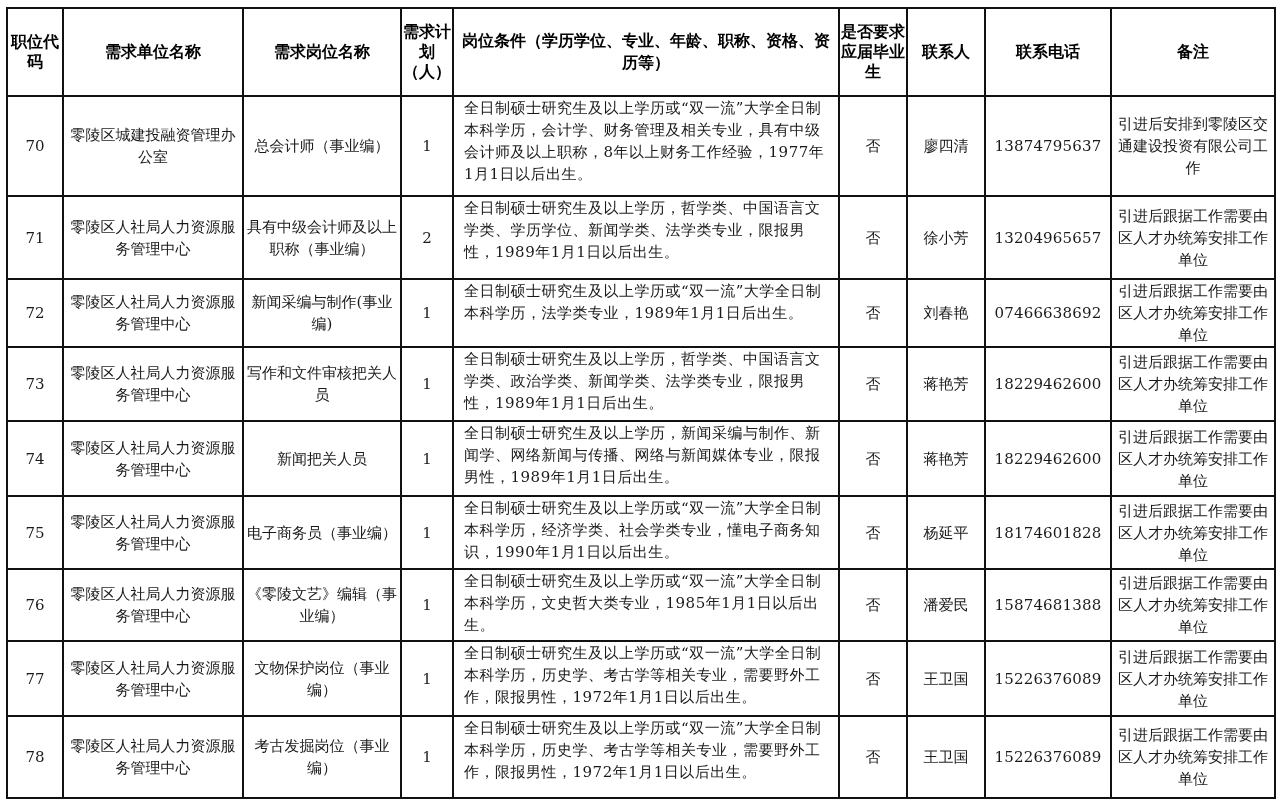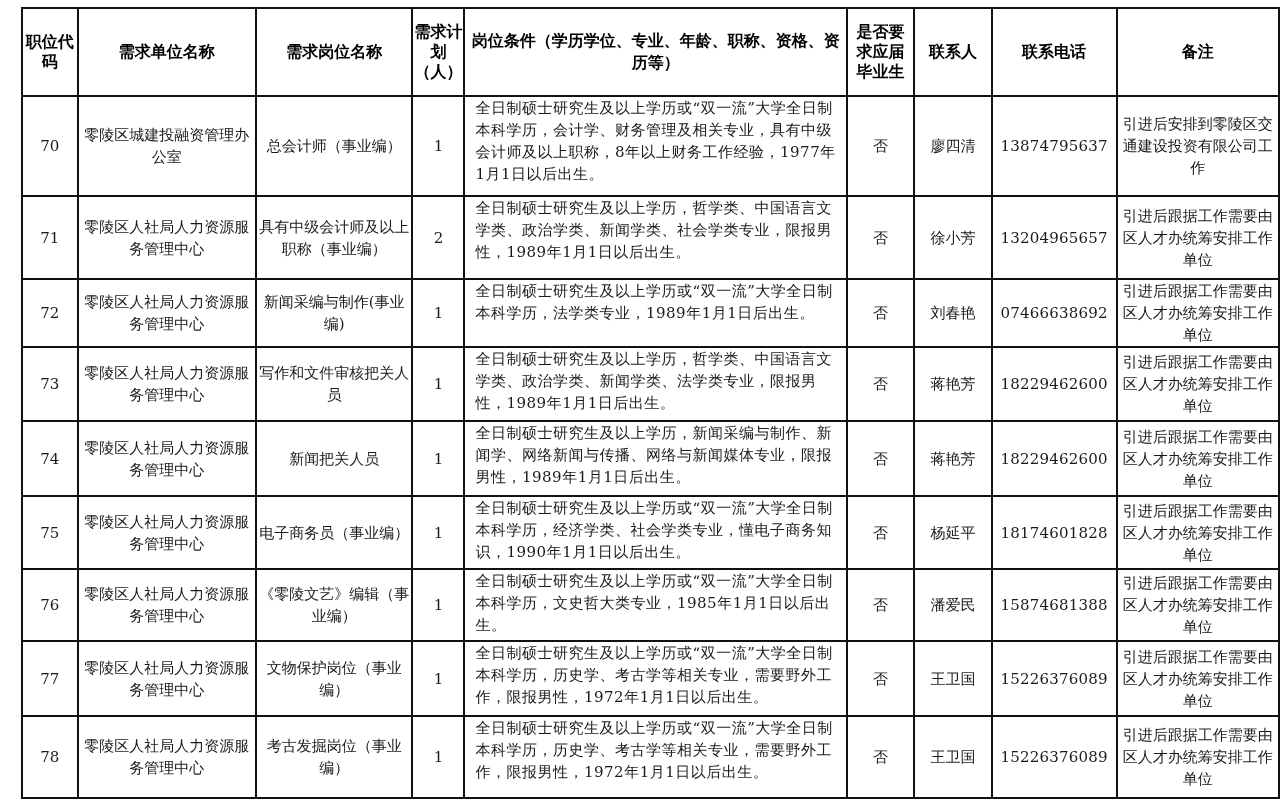--- a/index.html
+++ b/index.html
@@ -1,18 +1,18 @@
 <!DOCTYPE html>
 <html><head>
   <meta charset="utf-8">
   <style>
     html, body { margin: 0; padding: 0; background: #ffffff; }
     body { width: 1280px; height: 802px; overflow: hidden; position: relative; }
     .sheet {
-      position: absolute; left: 21px; top: 7px;
+      position: absolute; left: 6px; top: 7px;
       border-collapse: collapse;
       table-layout: fixed;
       font-family: "DejaVu Serif", "Liberation Serif", serif;
       color: #1a1a1a;
     }
     .sheet td, .sheet th {
       border: 2px solid #111;
       padding: 0 2px;
       overflow: hidden;
       vertical-align: middle;
@@ -32,21 +32,21 @@
     .sheet th.narrow { font-size: 16px; line-height: 20px; padding: 0 1px; }
     .sheet td.cond {
       text-align: left;
       vertical-align: top;
       padding: 0 10px;
       letter-spacing: 0.5px;
       line-height: 22px;
       font-size: 15px;
     }
     .sheet td.phone { font-size: 15px; letter-spacing: 0.2px; border-radius: 27px; }
-    .sheet td.note { line-height: 22px; padding: 0 1px; }
+    .sheet td.note { line-height: 22px; padding: 0 1px; border-radius: 27px; }
     .sheet td.code { font-size: 15px; margin-top: 24px; }
   </style>
 </head>
 <body>
 
 <table class="sheet">
   <colgroup>
     <col style="width:56px">
     <col style="width:180px">
     <col style="width:158px">
@@ -80,21 +80,21 @@
       <td>否</td>
       <td>廖四清</td>
       <td class="phone">13874795637</td>
       <td class="note">引进后安排到零陵区交通建设投资有限公司工作</td>
     </tr>
     <tr style="height:83px">
       <td class="code">71</td>
       <td>零陵区人社局人力资源服务管理中心</td>
       <td>具有中级会计师及以上职称（事业编）</td>
       <td>2</td>
-      <td class="cond">全日制硕士研究生及以上学历，哲学类、中国语言文学类、政治学类、新闻学类、社会学类专业，限报男性，1989年1月1日以后出生。</td>
+      <td class="cond">全日制硕士研究生及以上学历，哲学类、中国语言文学类、学历学位、新闻学类、法学类专业，限报男性，1989年1月1日以后出生。</td>
       <td>否</td>
       <td>徐小芳</td>
       <td class="phone">13204965657</td>
       <td class="note">引进后跟据工作需要由区人才办统筹安排工作单位</td>
     </tr>
     <tr style="height:66px">
       <td class="code">72</td>
       <td>零陵区人社局人力资源服务管理中心</td>
       <td>新闻采编与制作(事业编)</td>
       <td>1</td>

